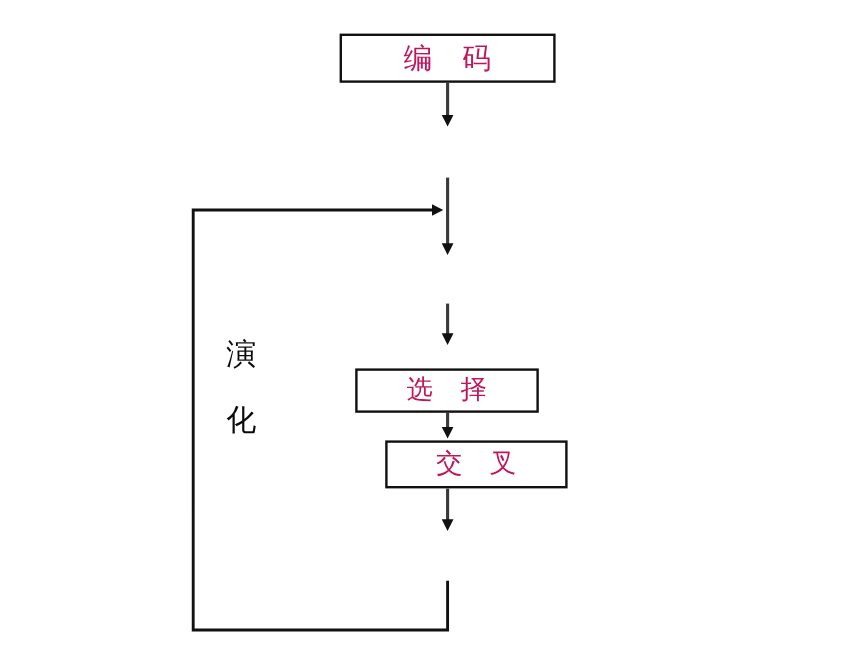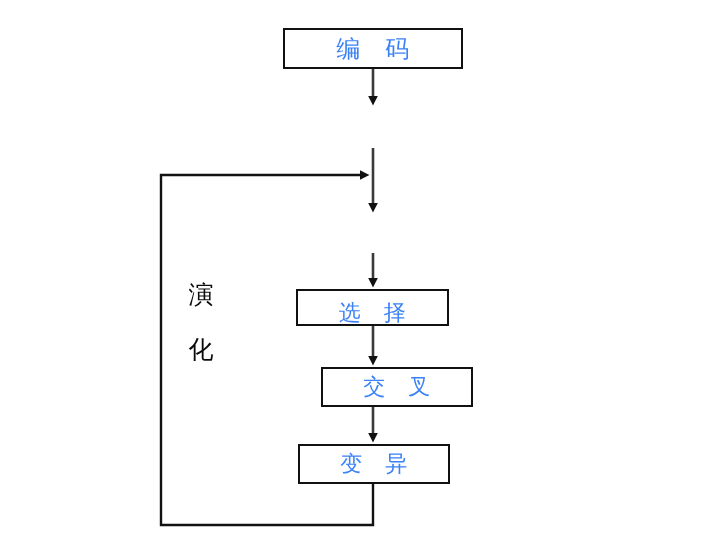--- a/index.html
+++ b/index.html
@@ -26,21 +26,21 @@
     height: 548px;
   }
   .node-box {
     position: absolute;
     box-sizing: border-box;
     border: 2px solid #111111;
     background: #ffffff;
     display: flex;
     align-items: center;
     justify-content: center;
-    color: #3b82f6;
+    color: #be185d;
     font-family: "DejaVu Sans", "Liberation Sans", sans-serif;
     font-weight: 400;
     letter-spacing: 0.02em;
     line-height: 1;
     white-space: pre;
     user-select: none;
   }
   .node-label {
     display: block;
     white-space: pre;
@@ -88,30 +88,27 @@
 
     <path d="M 373 484 L 373 525 L 161 525 L 161 175 L 361 175" fill="none" stroke="#111111" stroke-width="2.4" stroke-linecap="butt" stroke-linejoin="miter" marker-end="url(#arrowhead-right)"></path>
   </svg>
 
   <div class="node-box" style="left:283px; top:28px; width:180px; height:41px; font-size:24px;">
     <span class="node-label">编　码</span>
   </div>
 
 
 
-  <div class="node-box" style="left:296px; top:289px; width:153px; height:37px; font-size:22px;align-items:flex-end;">
+  <div class="node-box" style="left:296px; top:307px; width:153px; height:37px; font-size:22px;">
     <span class="node-label">选　择</span>
   </div>
 
   <div class="node-box" style="left:298px; top:367px; width:152px; height:40px; font-size:22px;margin-left:23px;">
     <span class="node-label">交　叉</span>
   </div>
 
-  <div class="node-box" style="left:298px; top:444px; width:152px; height:40px; font-size:22px;">
-    <span class="node-label">变　异</span>
-  </div>
 
   <div class="loop-label" style="left:185px; top:282px; width:32px; height:80px;">
     <span>演</span>
     <span>化</span>
   </div>
 
 </div>
 
 </body></html>

